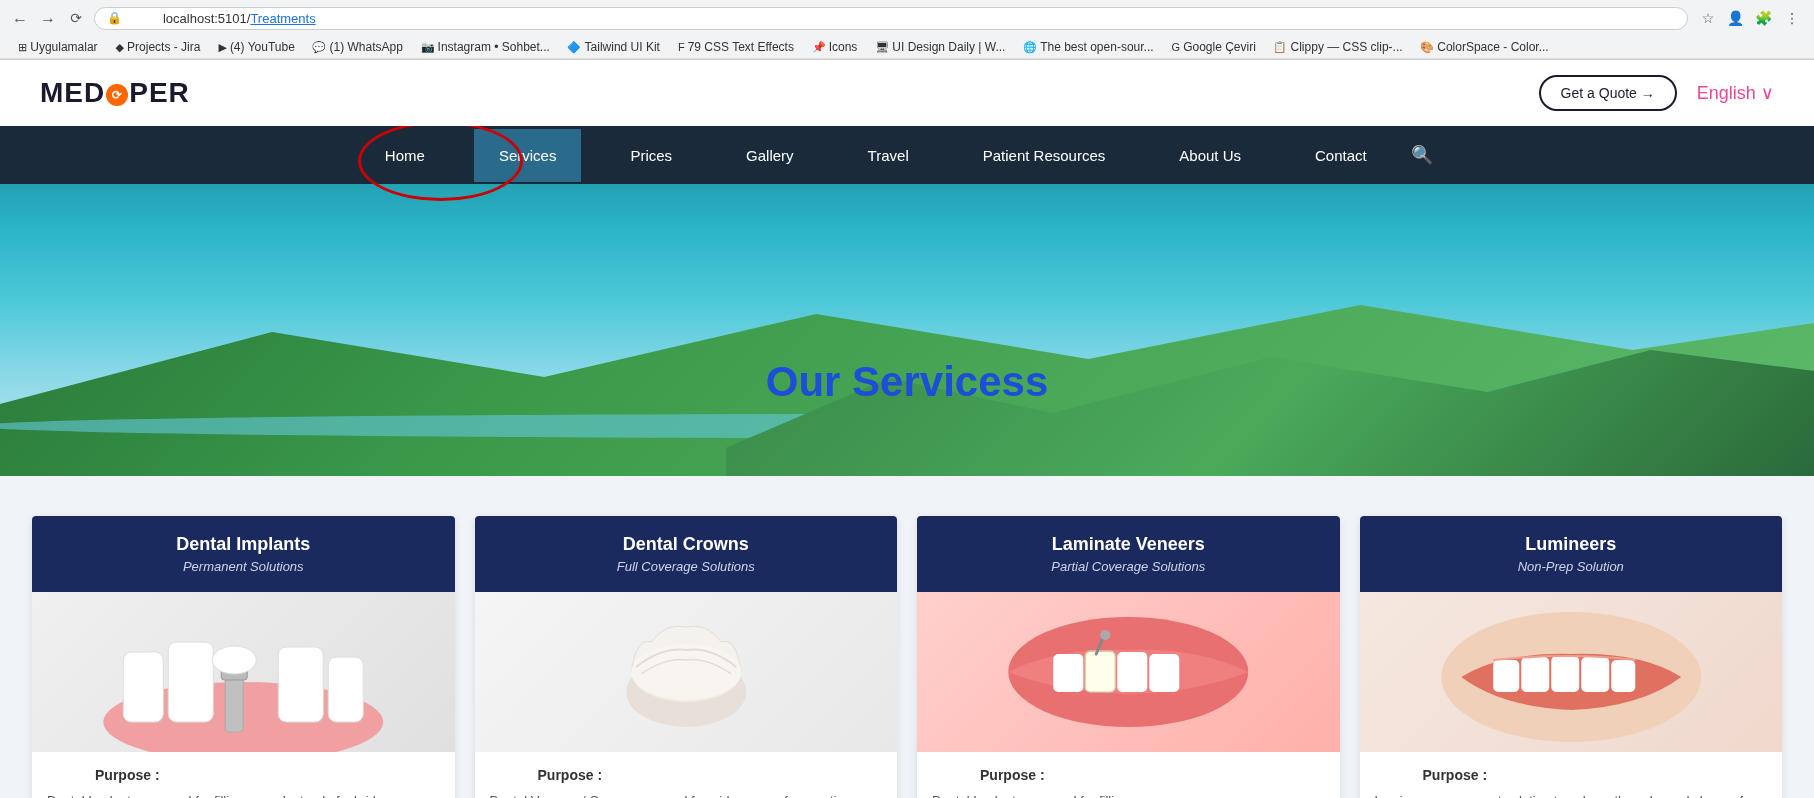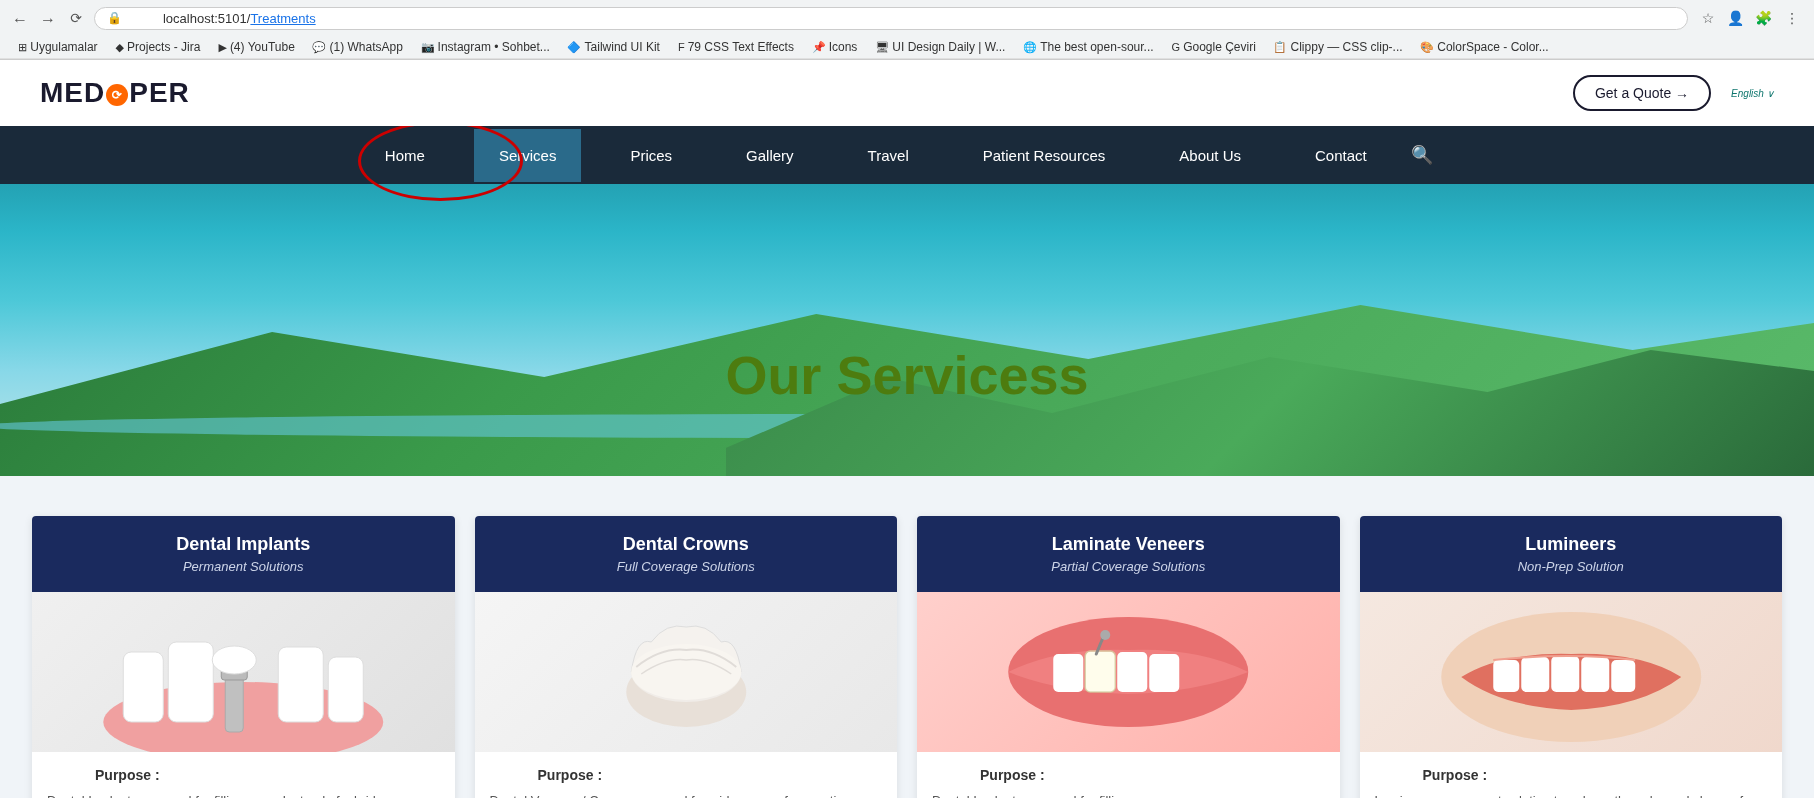--- a/index.html
+++ b/index.html
@@ -112,22 +112,22 @@
       background: transparent;
       padding: 8px 20px;
       border-radius: 25px;
       font-size: 14px;
       cursor: pointer;
       display: flex; align-items: center; gap: 6px;
       color: #1a1a2e;
       font-weight: 500;
     }
     .lang-selector {
-      font-size: 10px; color: #0f766e; cursor: pointer;
-      display: flex; align-items: center; gap: 4px; font-style: italic;
+      font-size: 18px; color: #ec4899; cursor: pointer;
+      display: flex; align-items: center; gap: 4px;
     }
 
     
     .hero-section {
       position: relative;
       height: 350px;
       overflow: hidden;
     }
     .hero-bg {
       width: 100%; height: 100%;
@@ -210,23 +210,23 @@
       pointer-events: none;
       z-index: 20;
     }
 
     
     .hero-title {
       position: absolute;
       bottom: 70px;
       left: 50%;
       transform: translateX(-50%);
-      font-size: 54px;
+      font-size: 42px;
       font-weight: bold;
-      color: #4d7c0f;
+      color: #1d4ed8;
       white-space: nowrap;
       z-index: 6;
     }
 
     
     .services-section {
       background: #f0f4f8;
       padding: 40px 30px;
     }
     .services-grid {

